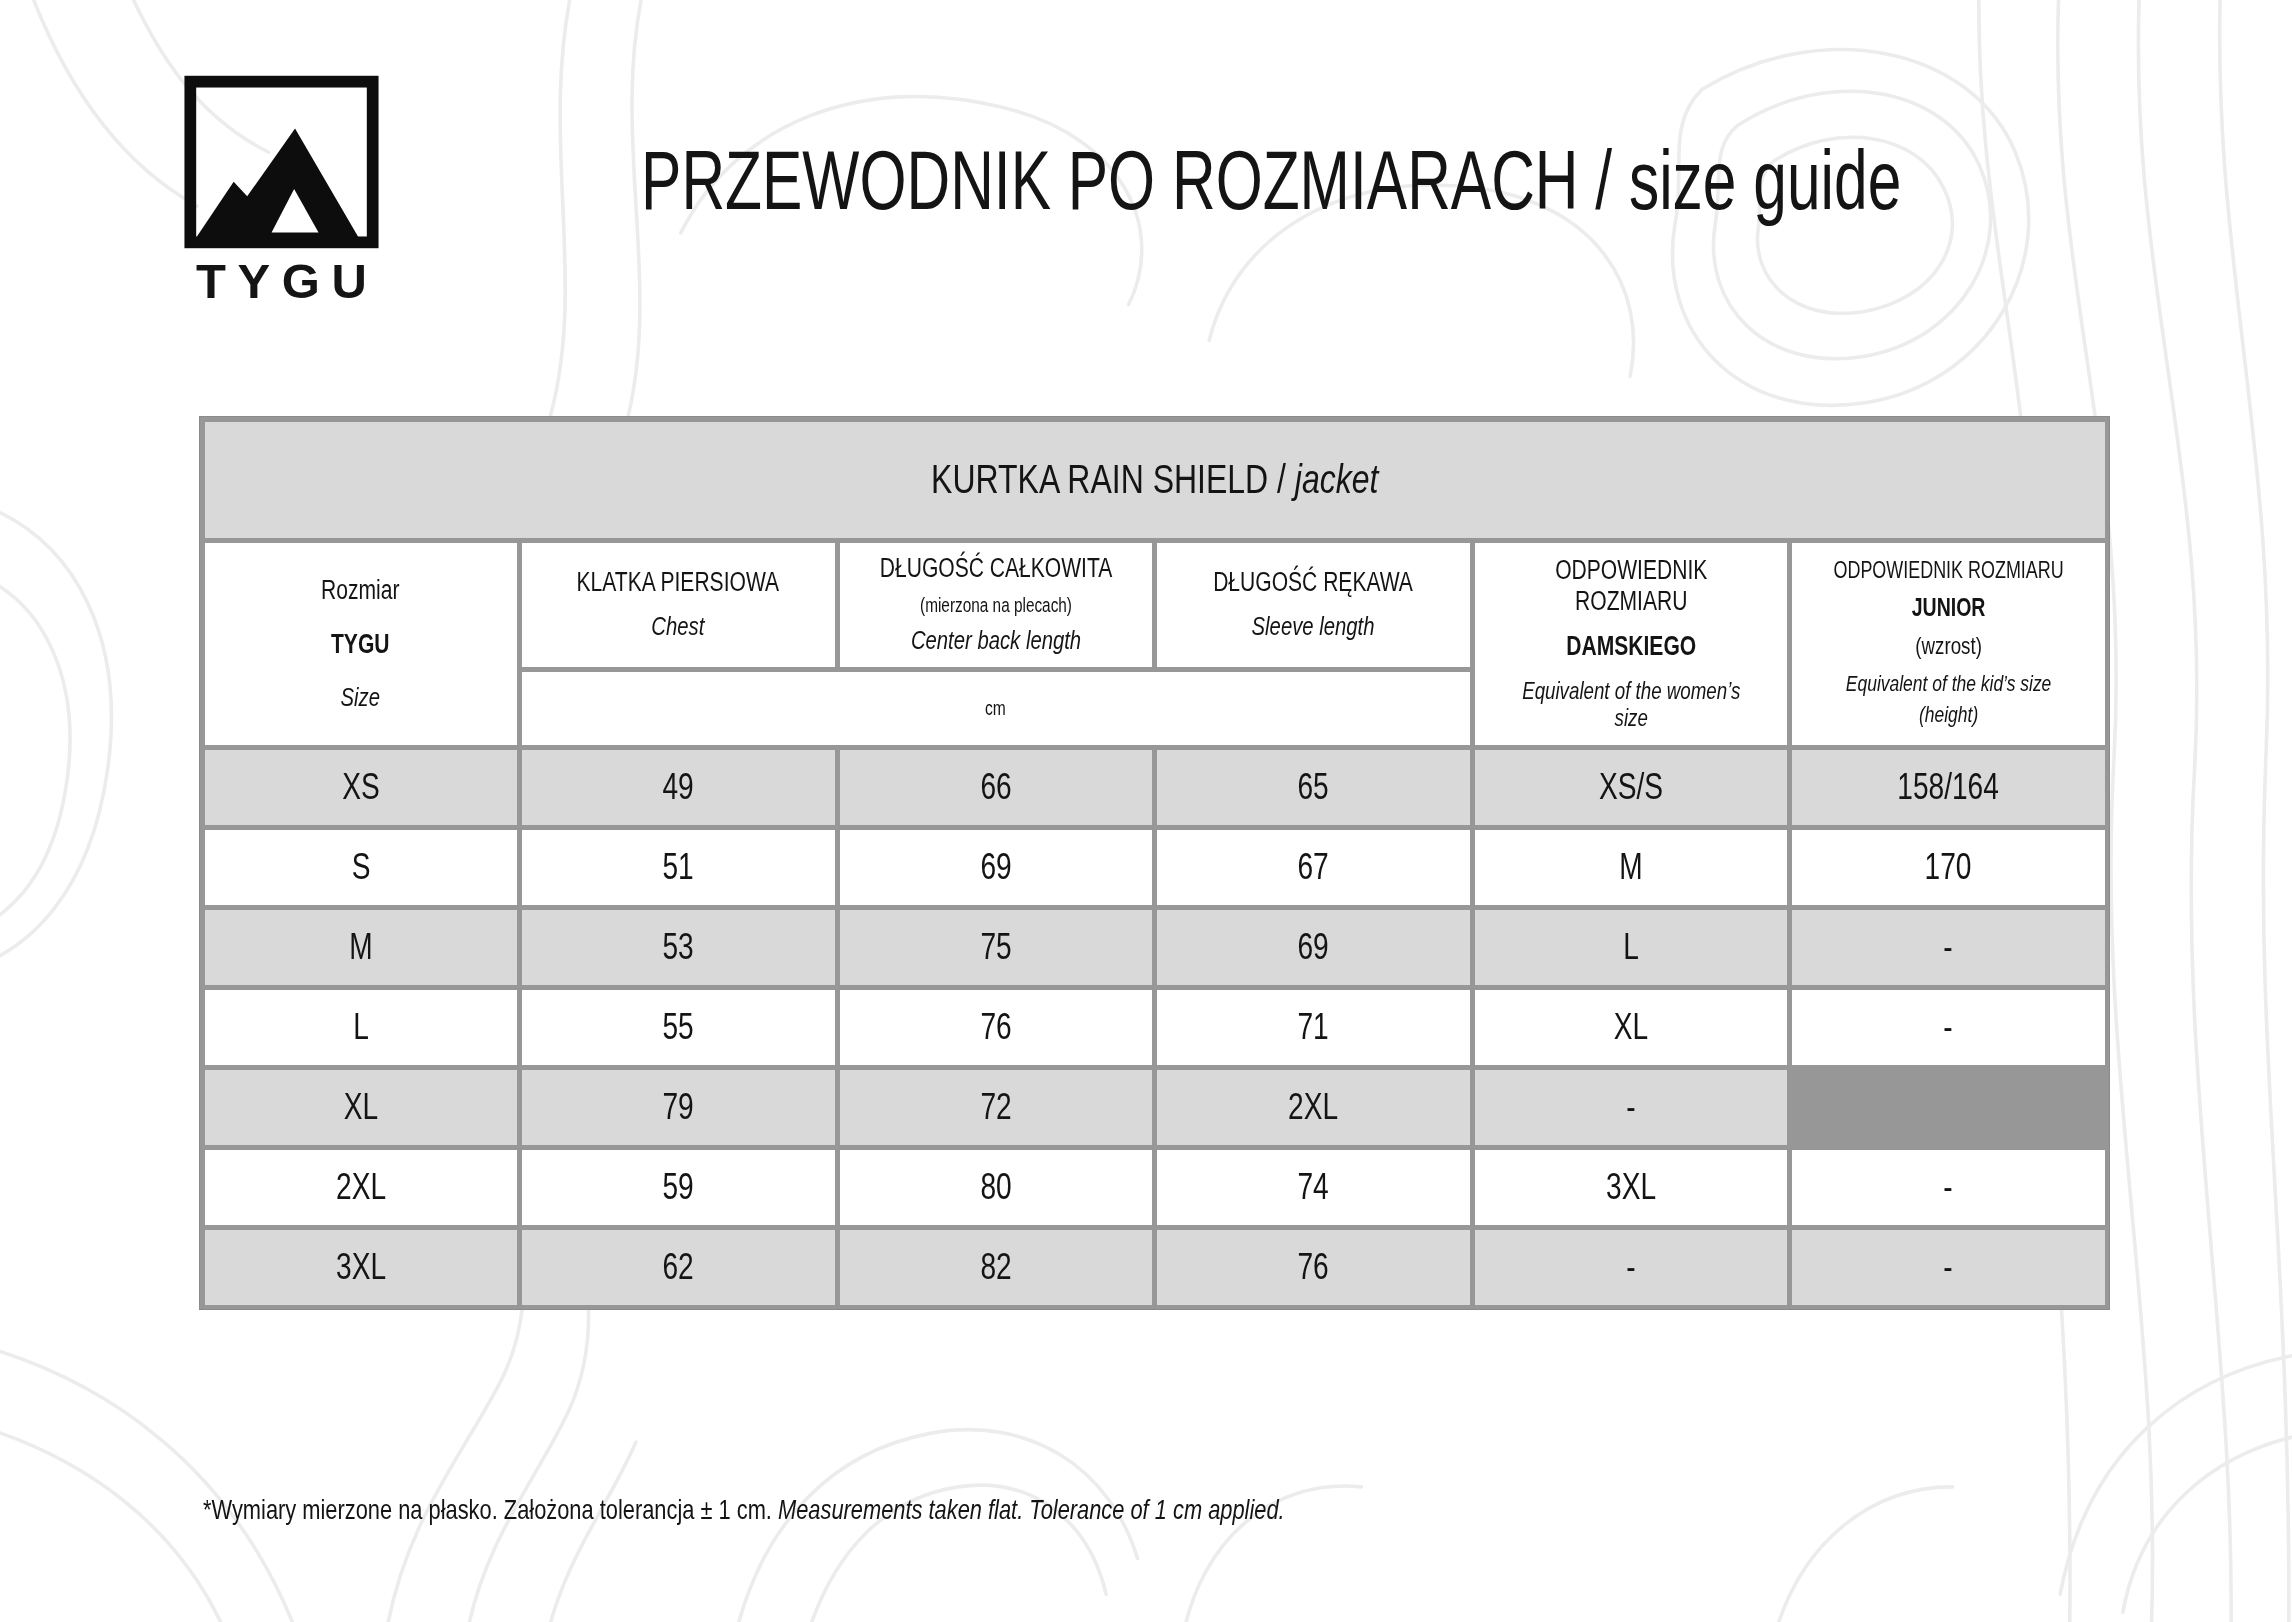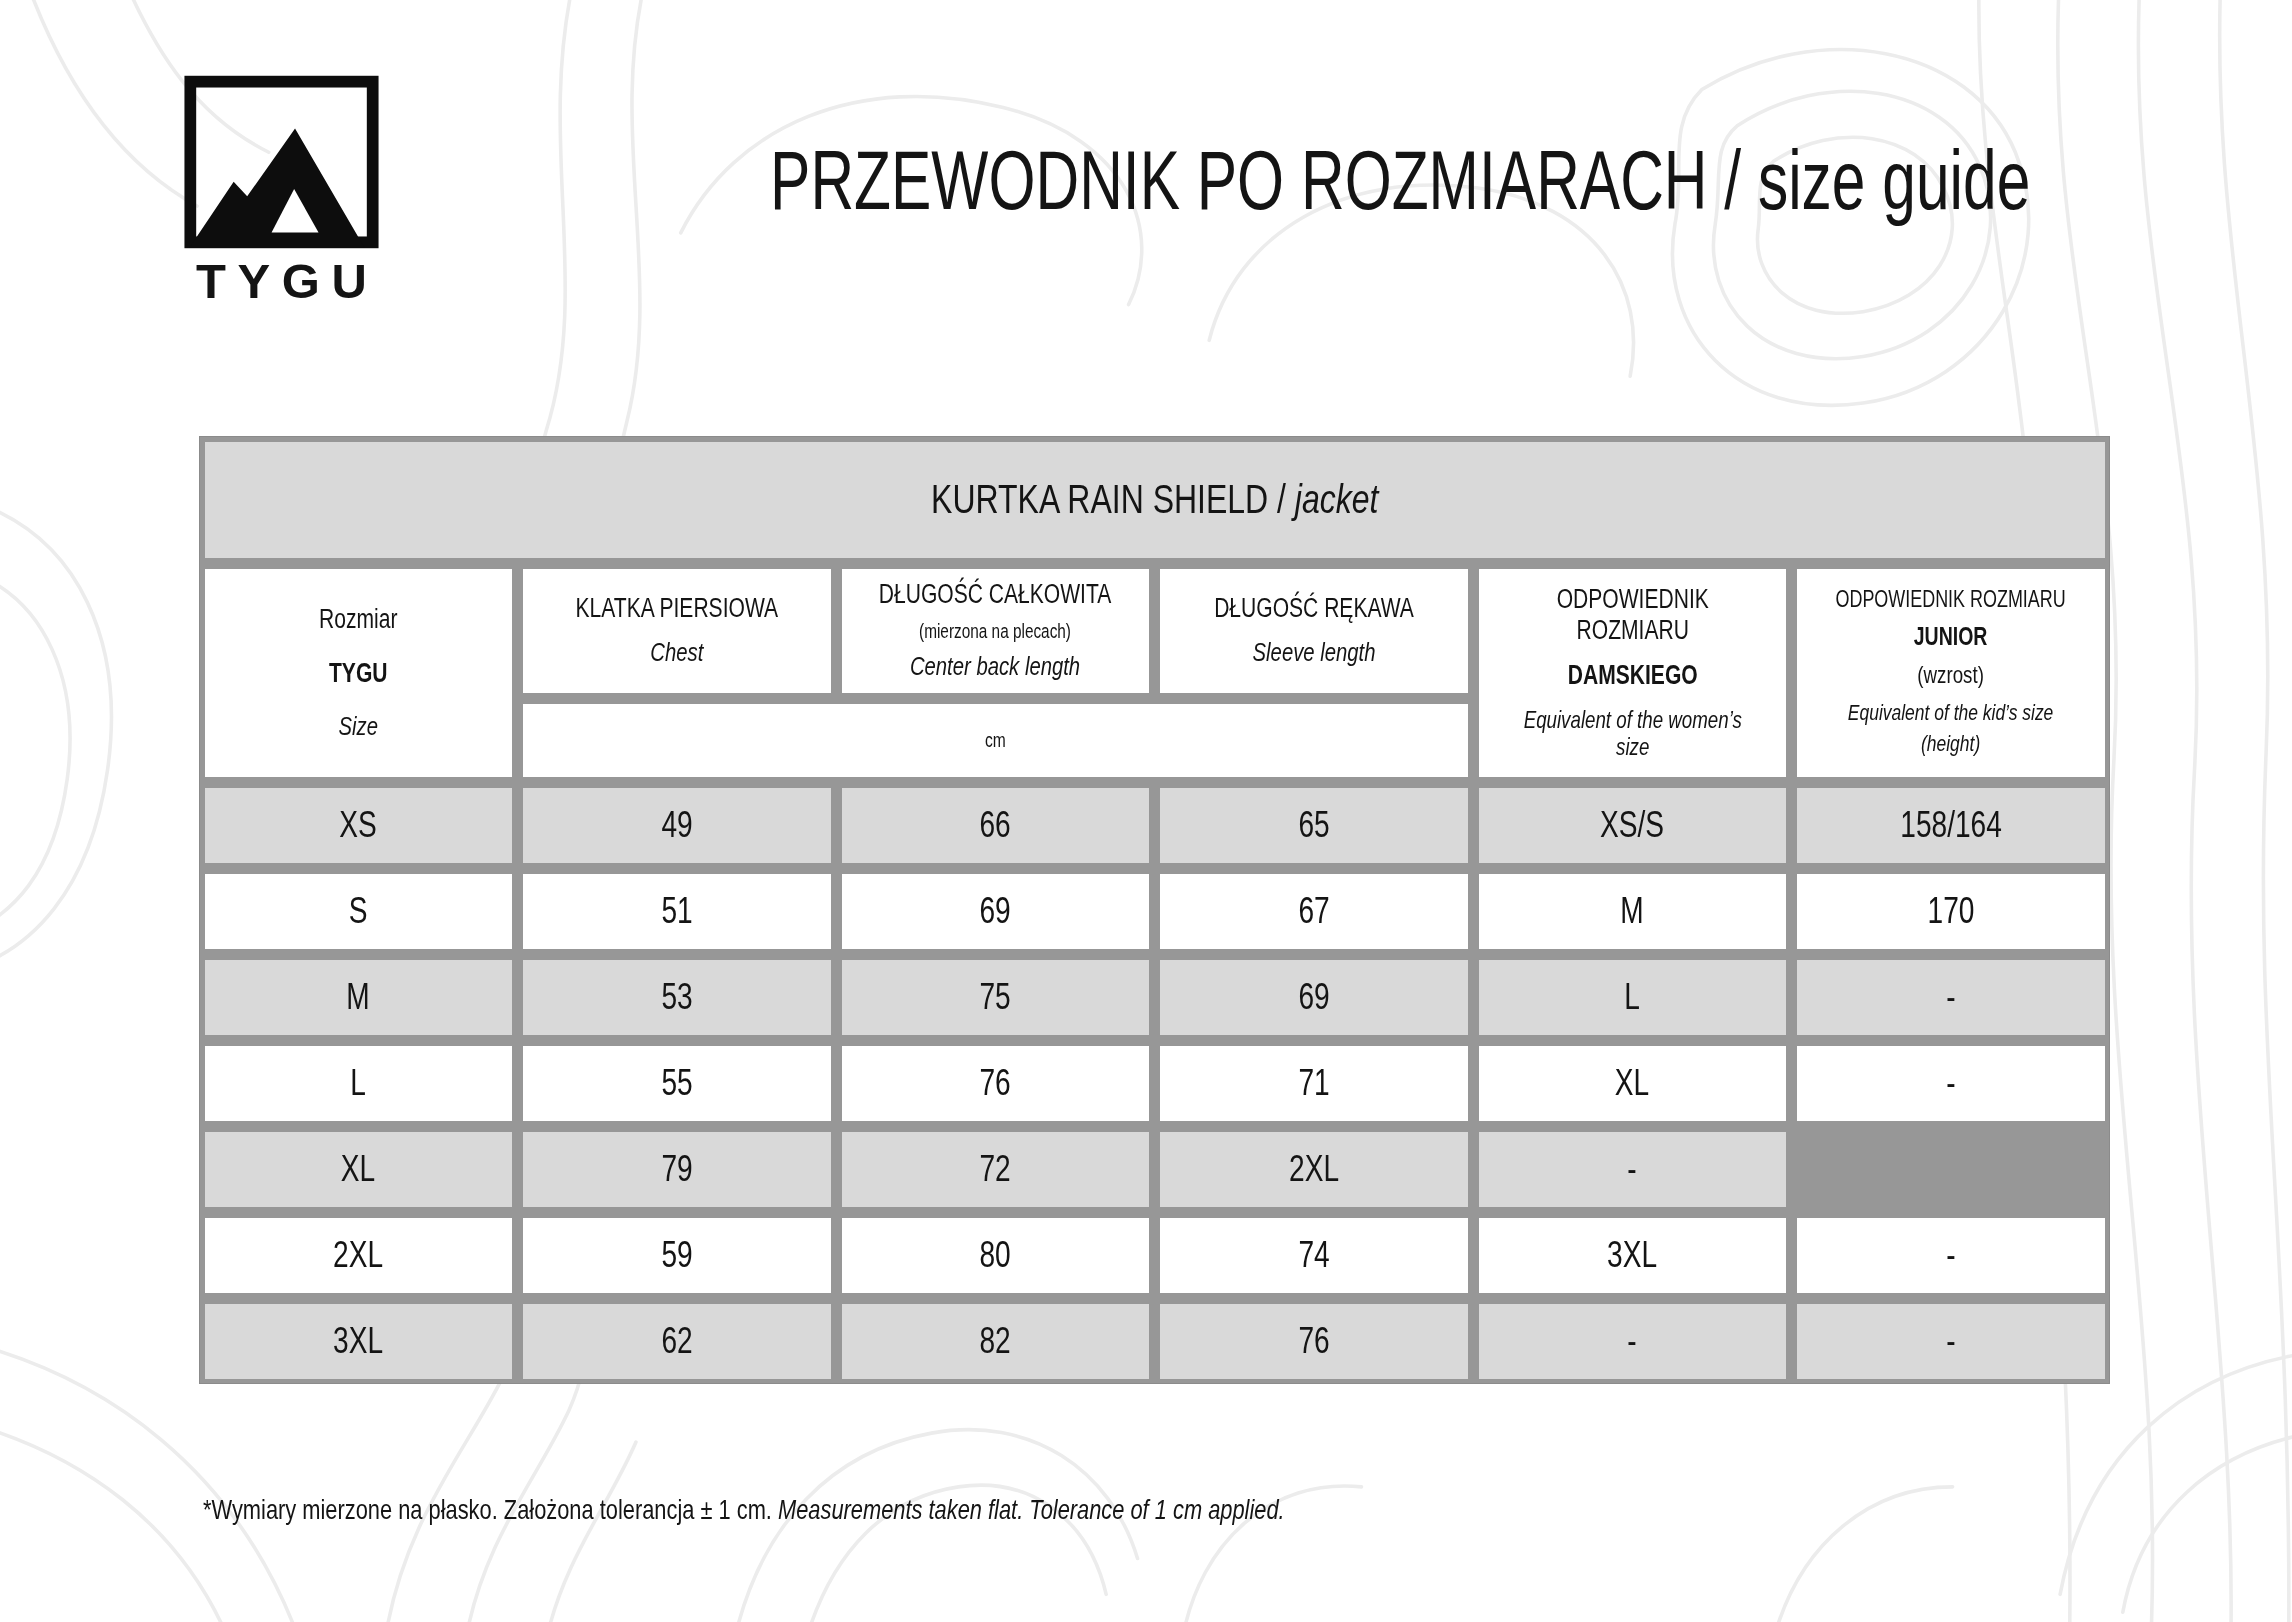--- a/index.html
+++ b/index.html
@@ -10,32 +10,32 @@
   }
   
   .topo{position:absolute;left:0;top:0;width:2293px;height:1623px;}
 
   
   .logo{position:absolute;left:184px;top:75px;width:195px;text-align:center;}
   .logo svg{display:block;width:195px;height:174px;}
   .brand{font-size:49px;font-weight:700;letter-spacing:11.6px;margin-top:3.6px;margin-right:-11.6px;white-space:nowrap;}
 
   
-  .title-wrap{position:absolute;left:386px;right:18px;top:106px;height:149px;
-    display:flex;align-items:center;justify-content:flex-end;}
+  .title-wrap{position:absolute;left:396px;right:18px;top:106px;height:149px;
+    display:flex;align-items:center;justify-content:flex-start;}
   .title{font-size:84px;font-weight:400;white-space:nowrap;
     display:inline-block;transform:scaleX(0.72);}
 
   
   .size-table{
-    position:absolute;left:199px;top:436px;width:1911px;box-sizing:border-box;
+    position:absolute;left:199px;top:416px;width:1911px;box-sizing:border-box;
     background:#979797;border:1.8px solid #8b8b8b;
     display:grid;grid-template-columns:repeat(6,1fr);
     grid-template-rows:116px 124px 73px repeat(7,75px);
-    gap:11px;padding:4.5px;
+    gap:5px;padding:4.5px;
   }
   .cell{background:#ffffff;display:flex;flex-direction:column;
     align-items:center;justify-content:center;text-align:center;line-height:1.15;}
   .gray{background:#d9d9d9;}
   .product{grid-column:1 / -1;font-size:41px;}
   .h-size{grid-column:1;grid-row:2 / span 2;}
   .h-chest{grid-column:2;grid-row:2;}
   .h-back{grid-column:3;grid-row:2;}
   .h-sleeve{grid-column:4;grid-row:2;}
   .h-women{grid-column:5;grid-row:2 / span 2;}

